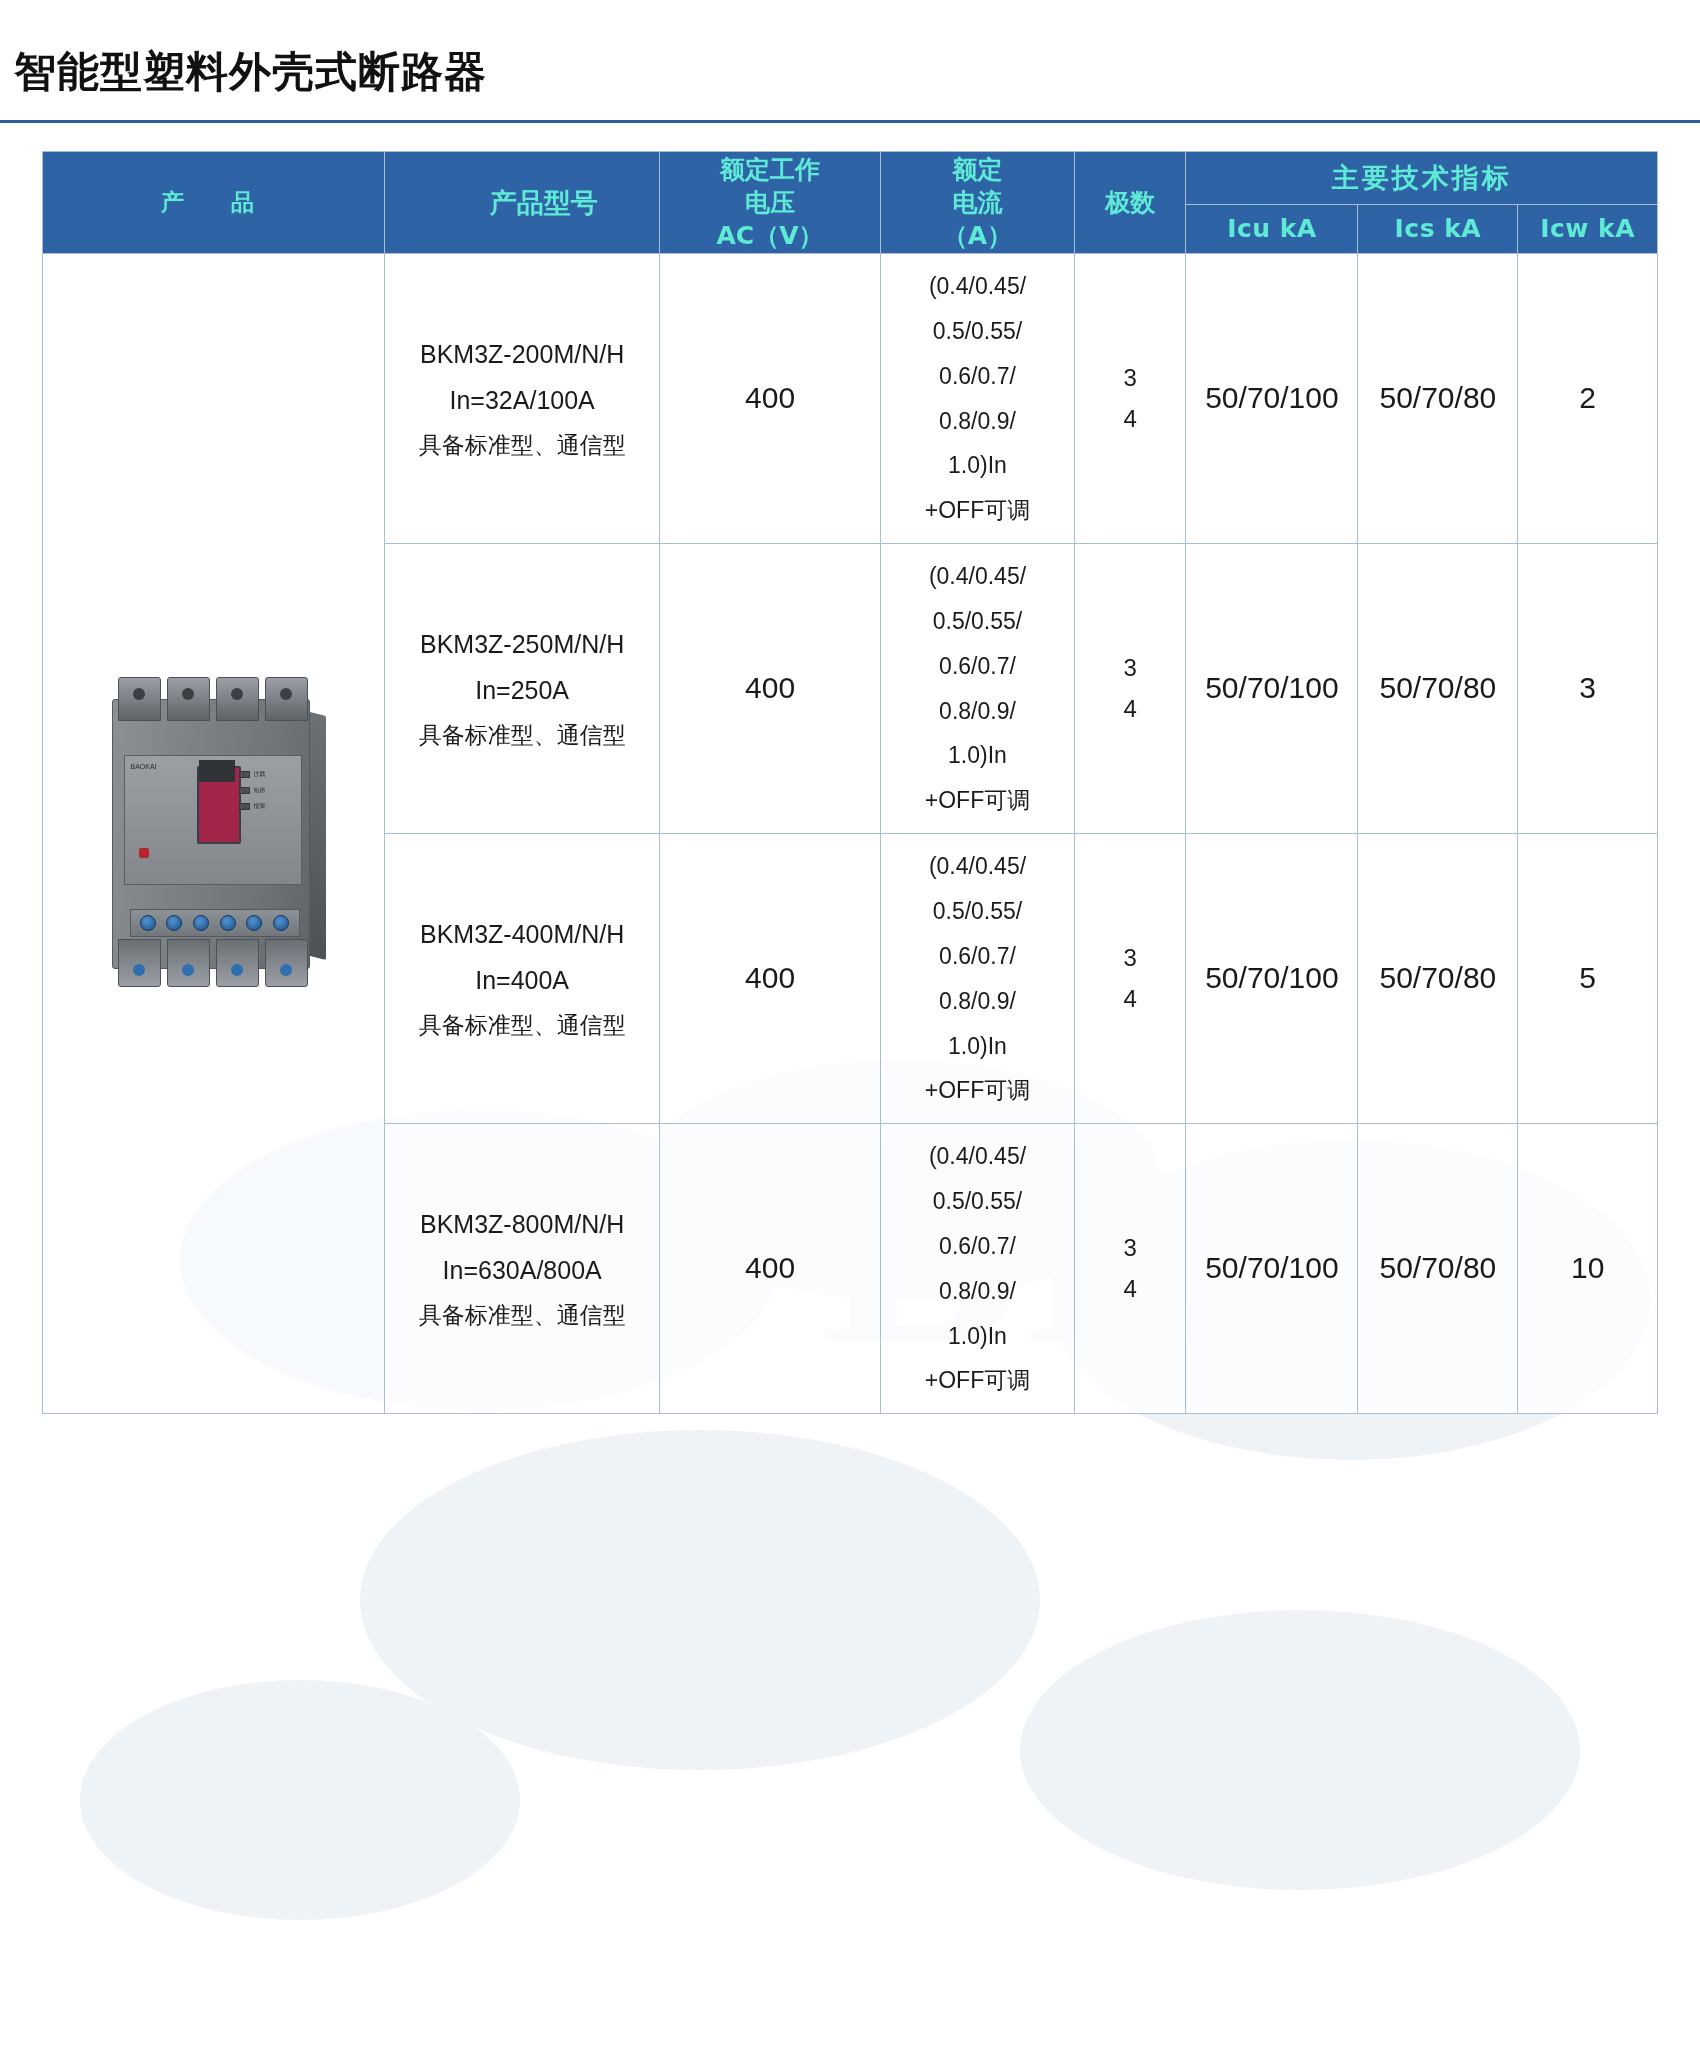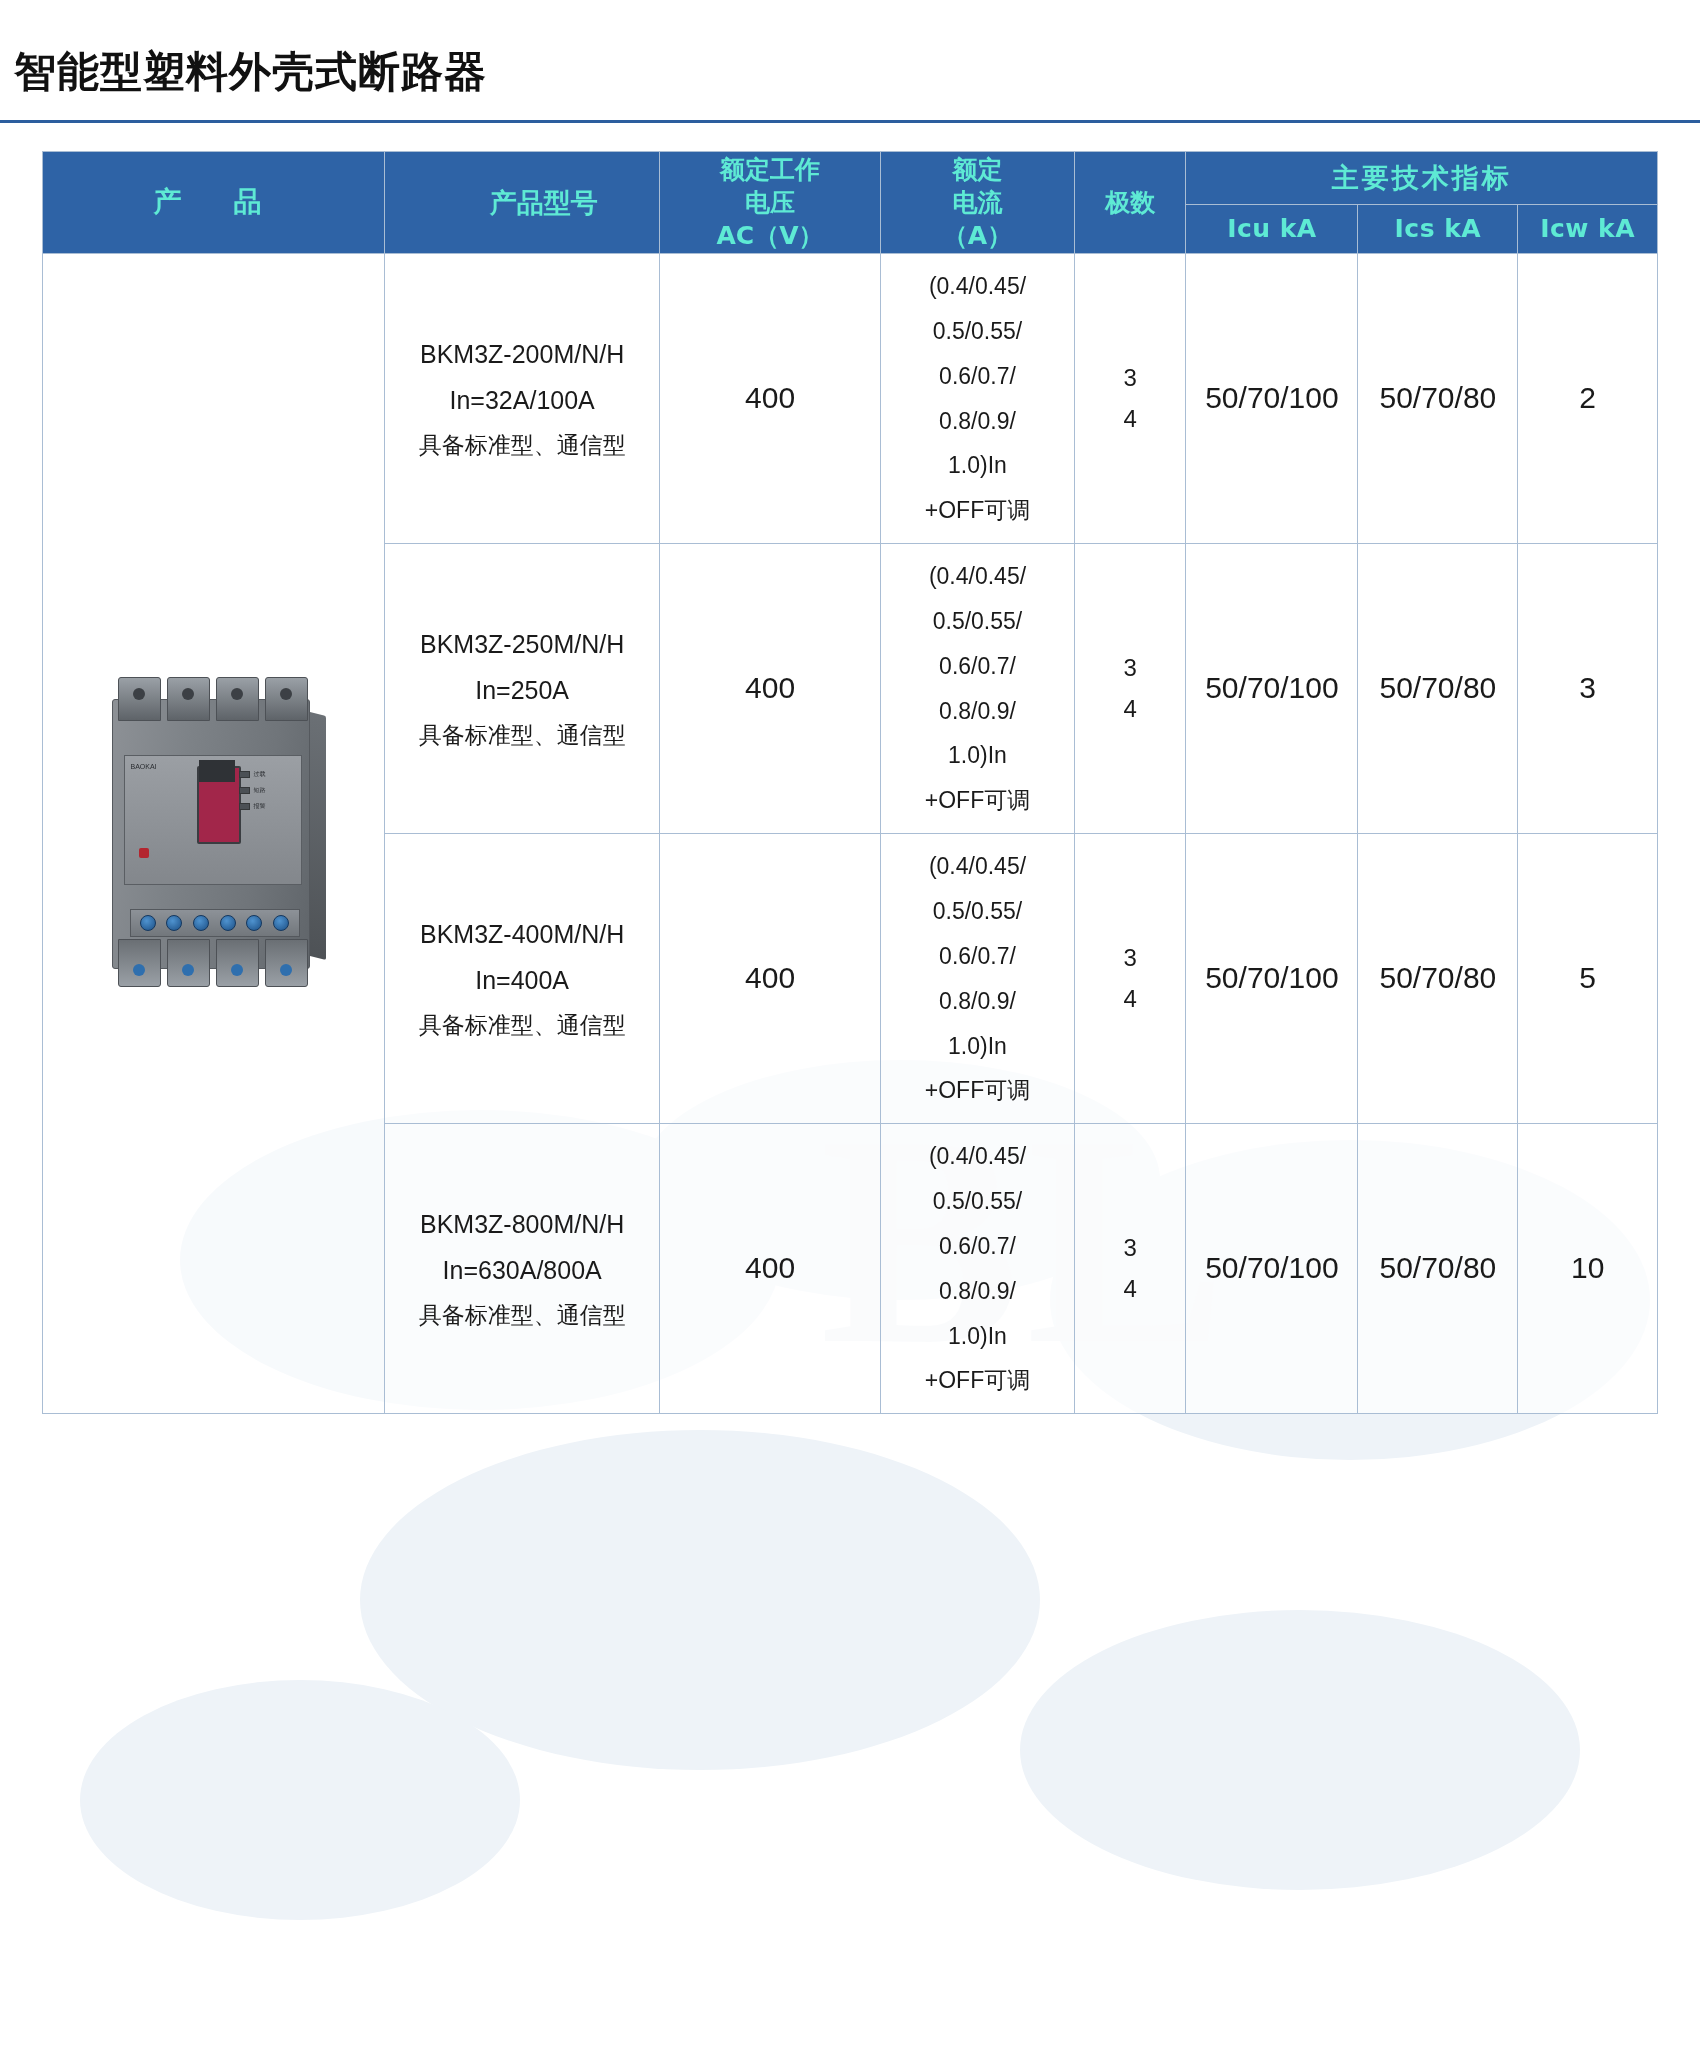--- a/index.html
+++ b/index.html
@@ -74,21 +74,21 @@
   thead th {
     background: #2e63a6;
     color: #5eead4;
     font-weight: bold;
     font-size: 25px;
     line-height: 1.32;
     border: 1px solid #5b8ac4;
     font-family: "DejaVu Sans", "Liberation Sans", sans-serif;
   }
   thead th.prod {
-    font-size: 28px;
+    font-size: 23px;
     letter-spacing: 12px;
   }
   thead th.model {
     font-size: 27px;
     padding-left: 44px;
   }
   thead th.main-idx {
     font-size: 27px;
     letter-spacing: 3px;
   }

